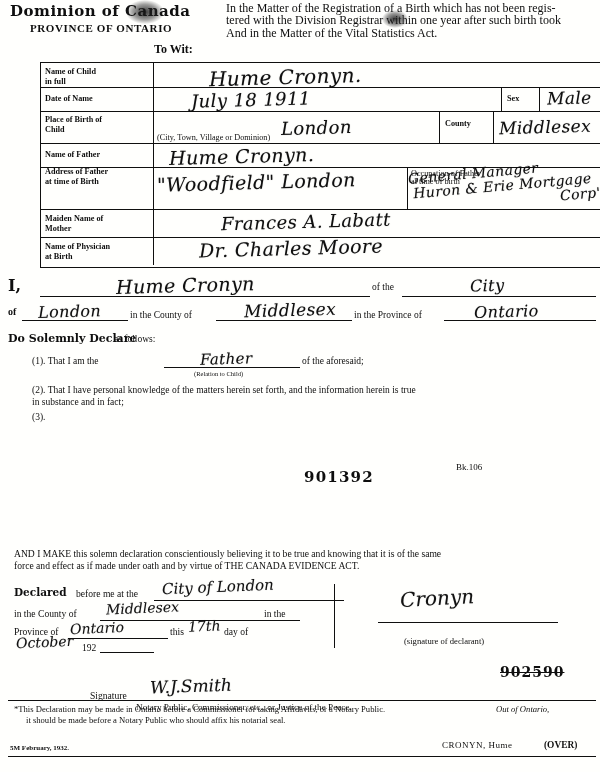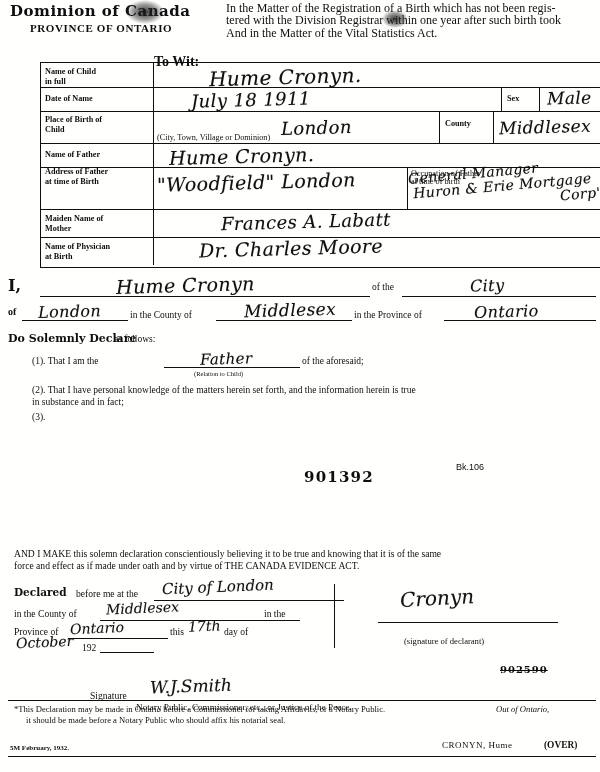--- a/index.html
+++ b/index.html
@@ -47,22 +47,22 @@
     font-family:"DejaVu Serif", serif;
     font-weight:bold;font-size:15px;letter-spacing:.5px;
     color:#111;
   }
   .prov{
     position:absolute;left:26px;top:20px;
     font-family:"Liberation Serif", serif;
     font-weight:bold;font-size:11px;letter-spacing:.6px;
   }
   .towit{
-    position:absolute;left:150px;top:52px;
-    font-weight:bold;font-size:14px;
+    position:absolute;left:150px;top:40px;
+    font-weight:bold;font-size:12px;
   }
   .hdrtext{
     position:absolute;left:222px;top:1px;width:372px;
     font-size:12px;line-height:11.6px;font-weight:normal;
     font-family:"Liberation Serif", serif;
   }
   .hdrtext .l4{margin-top:2px;}
   .smudge{
     position:absolute;border-radius:50%;
     background:radial-gradient(ellipse at center, rgba(25,25,25,.85) 0%, rgba(40,40,40,.45) 45%, rgba(255,255,255,0) 72%);
@@ -173,21 +173,21 @@
     <span class="abs hand" style="left:196px;top:78px;font-size:15px;">Father</span>
     <span class="abs prt numline" style="left:298px;top:84px;">of the aforesaid;</span>
     <span class="abs prt tiny" style="left:190px;top:98px;">(Relation to Child)</span>
 
     <div class="abs prt numline" style="left:28px;top:112px;width:520px;line-height:12px;white-space:pre-line;">(2).     That I have personal knowledge of the matters herein set forth, and the information herein is true
             in substance and in fact;</div>
 
     <div class="abs prt numline" style="left:28px;top:140px;">(3).</div>
 
     <div class="abs" style="left:300px;top:196px;font-family:'DejaVu Serif',serif;font-weight:bold;font-size:15px;letter-spacing:1.2px;">901392</div>
-    <div class="abs" style="left:432px;top:190px;font-family:Liberation Sans, sans-serif;font-size:9px;padding-left:20px;">Bk.106</div>
+    <div class="abs" style="left:432px;top:190px;font-family:Liberation Serif, serif;font-size:9px;padding-left:20px;">Bk.106</div>
   </div>
 
   <div class="ftr">
     <div class="abs prt" style="left:10px;top:0px;width:576px;font-size:9.6px;line-height:12.4px;white-space:pre-line;">AND I MAKE this solemn declaration conscientiously believing it to be true and knowing that it is of the same
 force and effect as if made under oath and by virtue of THE CANADA EVIDENCE ACT.</div>
 
     <span class="abs blk" style="left:10px;top:38px;font-size:10.5px;">Declared</span>
     <span class="abs prt" style="left:72px;top:40px;font-size:9.6px;">before me at the</span>
     <span class="abs" style="left:150px;top:52px;width:190px;border-bottom:1px solid #111;"></span>
     <span class="abs hand2" style="left:158px;top:30px;font-size:15px;">City of London</span>
@@ -211,21 +211,21 @@
 
     <span class="abs hand2" style="left:396px;top:38px;font-size:20px;transform:rotate(-3deg);">Cronyn</span>
     <span class="abs" style="left:374px;top:74px;width:180px;border-bottom:1px solid #111;"></span>
     <span class="abs prt" style="left:400px;top:88px;font-size:8.6px;">(signature of declarant)</span>
 
     <span class="abs prt" style="left:86px;top:142px;font-size:9.6px;">Signature</span>
     <span class="abs" style="left:130px;top:152px;width:290px;border-bottom:1px solid #111;"></span>
     <span class="abs hand2" style="left:146px;top:128px;font-size:17px;transform:rotate(-2deg);">W.J.Smith</span>
     <span class="abs prt" style="left:132px;top:154px;font-size:9.2px;">Notary Public, Commissioner, etc., or Justice of the Peace.</span>
 
-    <span class="abs" style="left:496px;top:116px;font-family:'DejaVu Serif',serif;font-weight:bold;font-size:10px;letter-spacing:1px;text-decoration:line-through;">902590</span>
+    <span class="abs" style="left:496px;top:116px;font-family:'DejaVu Serif',serif;font-weight:bold;font-size:14px;letter-spacing:1px;text-decoration:line-through;">902590</span>
   </div>
 
   <div class="botbox">
     <div class="abs hr" style="left:4px;top:0;width:588px;"></div>
     <div class="abs prt" style="left:10px;top:4px;font-size:8.6px;">*This Declaration may be made in Ontario before a Commissioner for taking Affidavits, or a Notary Public.</div>
     <div class="abs prt" style="left:492px;top:4px;font-size:8.6px;font-style:italic;">Out of Ontario,</div>
     <div class="abs prt" style="left:22px;top:15px;font-size:8.6px;">it should be made before a Notary Public who should affix his notarial seal.</div>
     <div class="abs prt" style="left:6px;top:44px;font-size:7px;font-weight:bold;">5M February, 1932.</div>
     <div class="abs prt" style="left:438px;top:40px;font-size:9px;letter-spacing:.5px;">CRONYN, Hume</div>
     <div class="abs prt bold" style="left:540px;top:40px;font-size:9.4px;">(OVER)</div>

